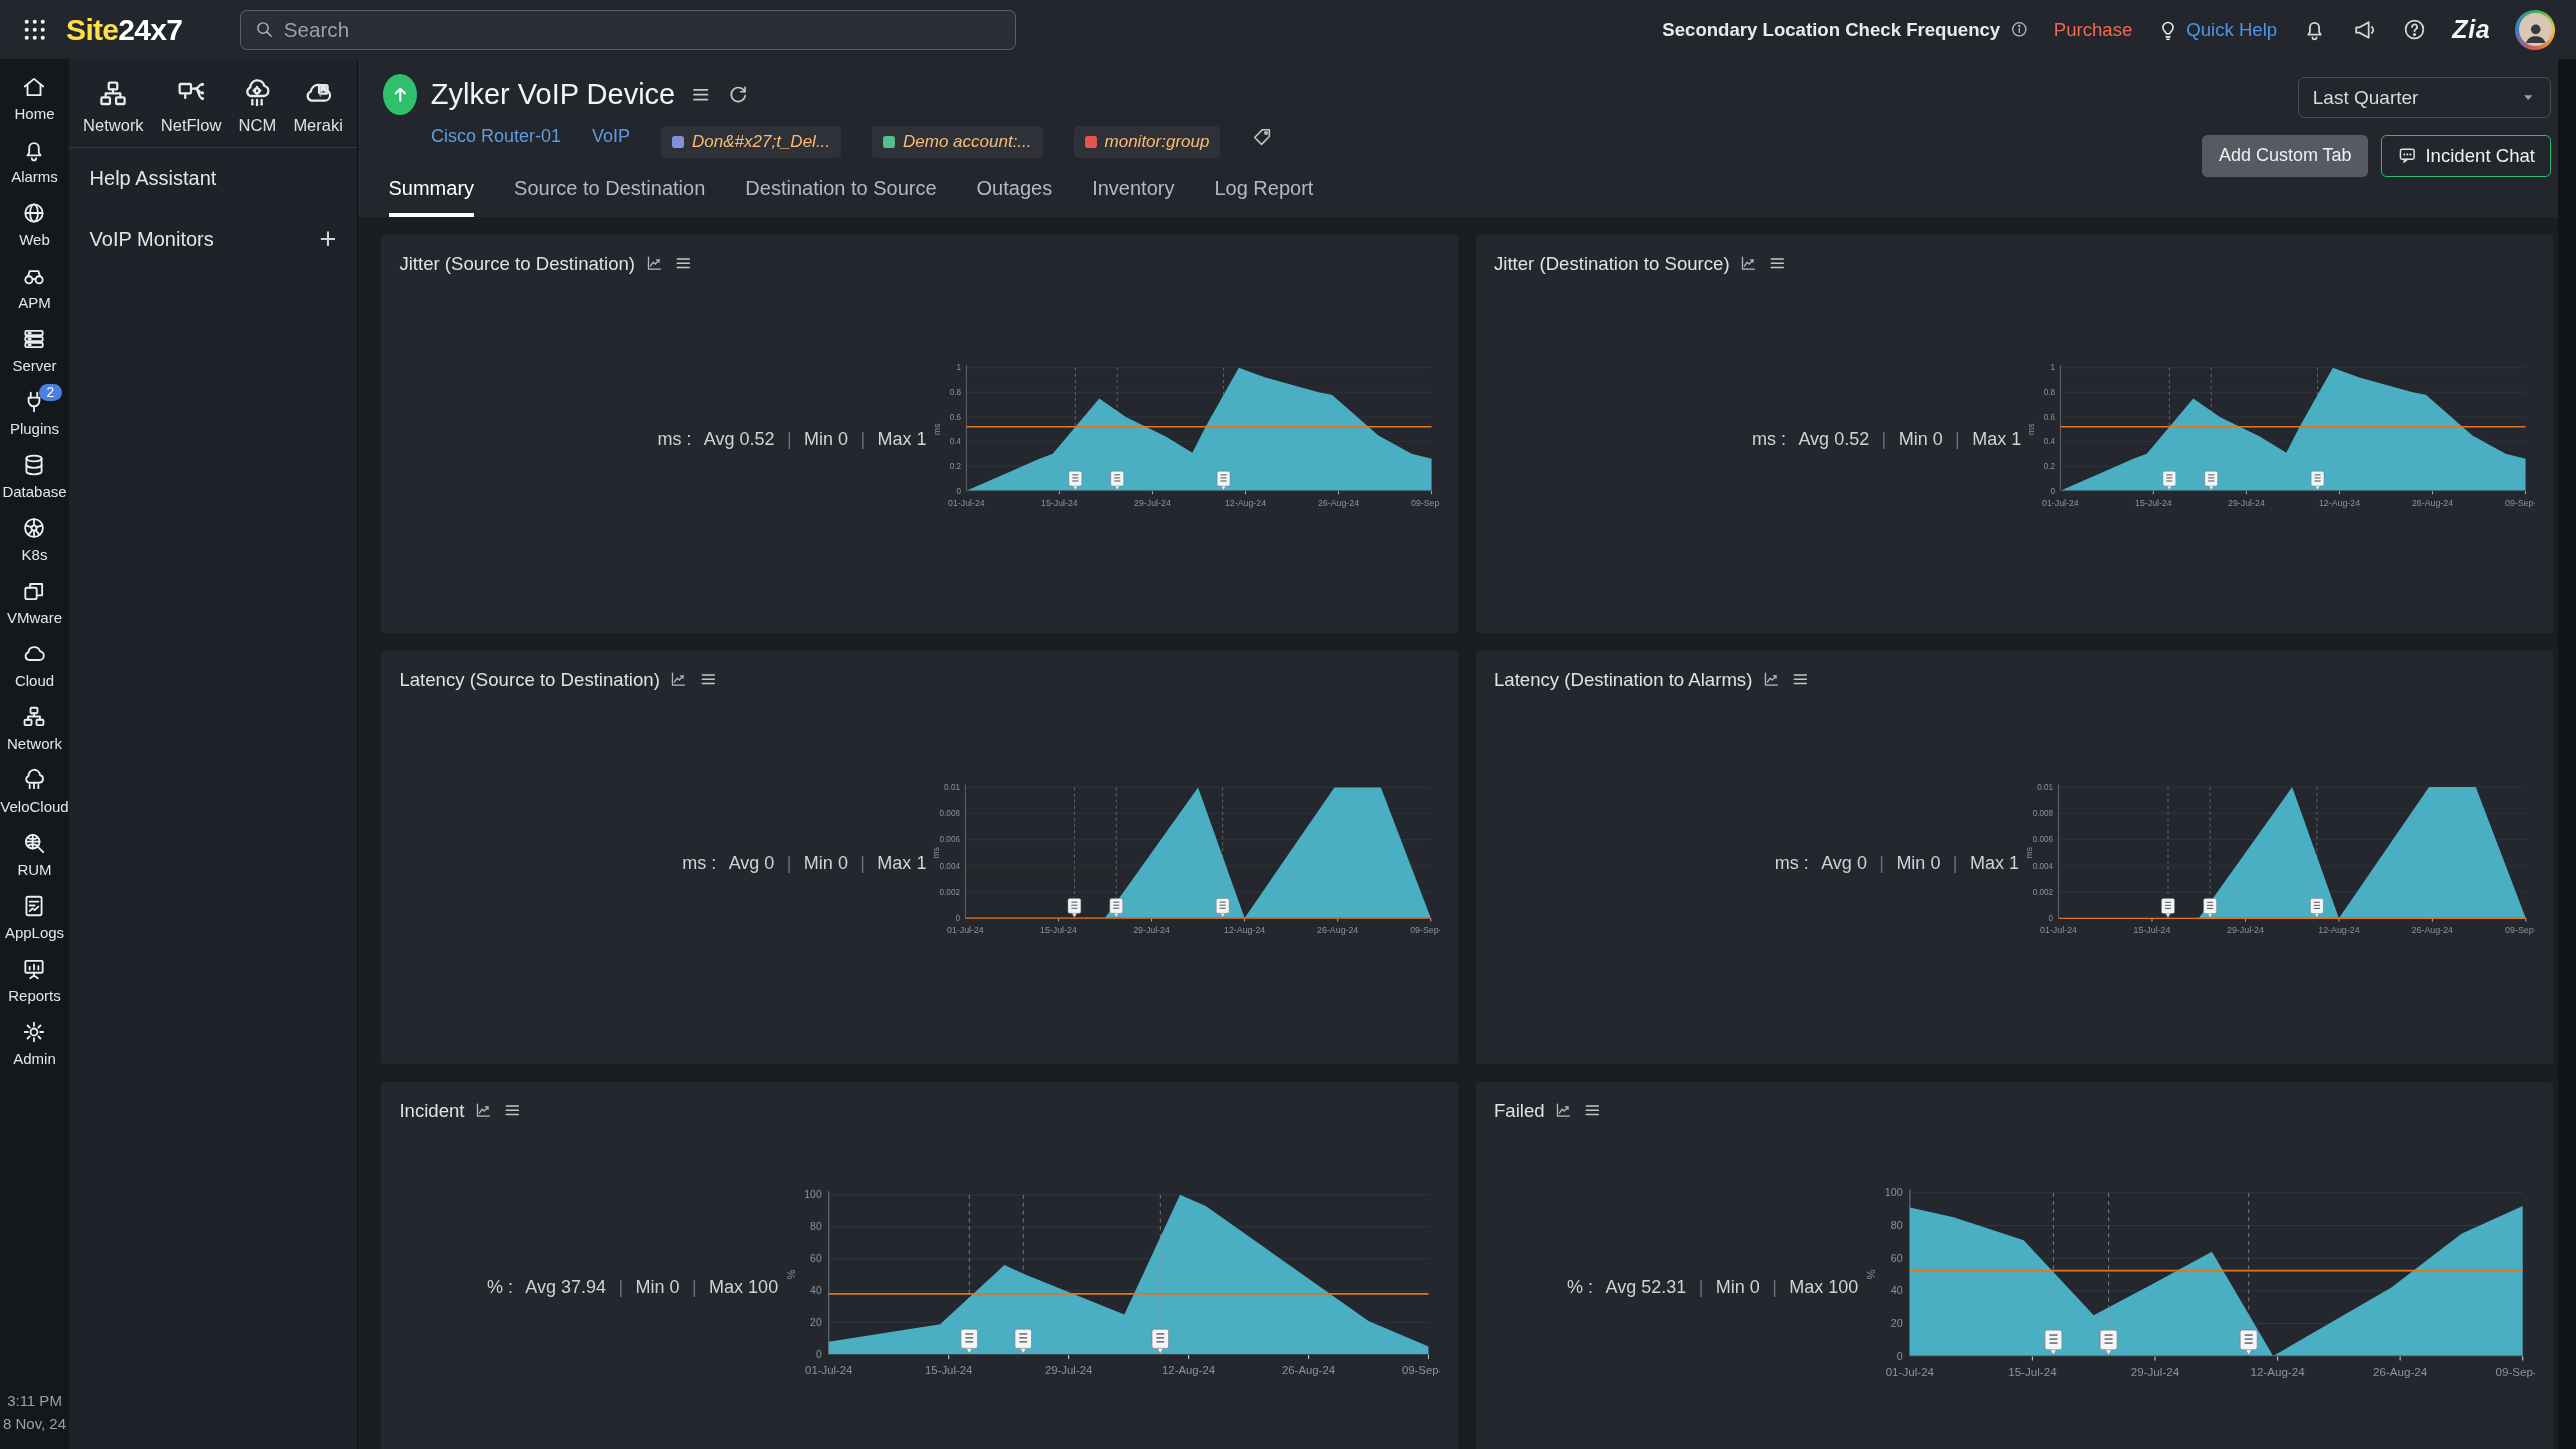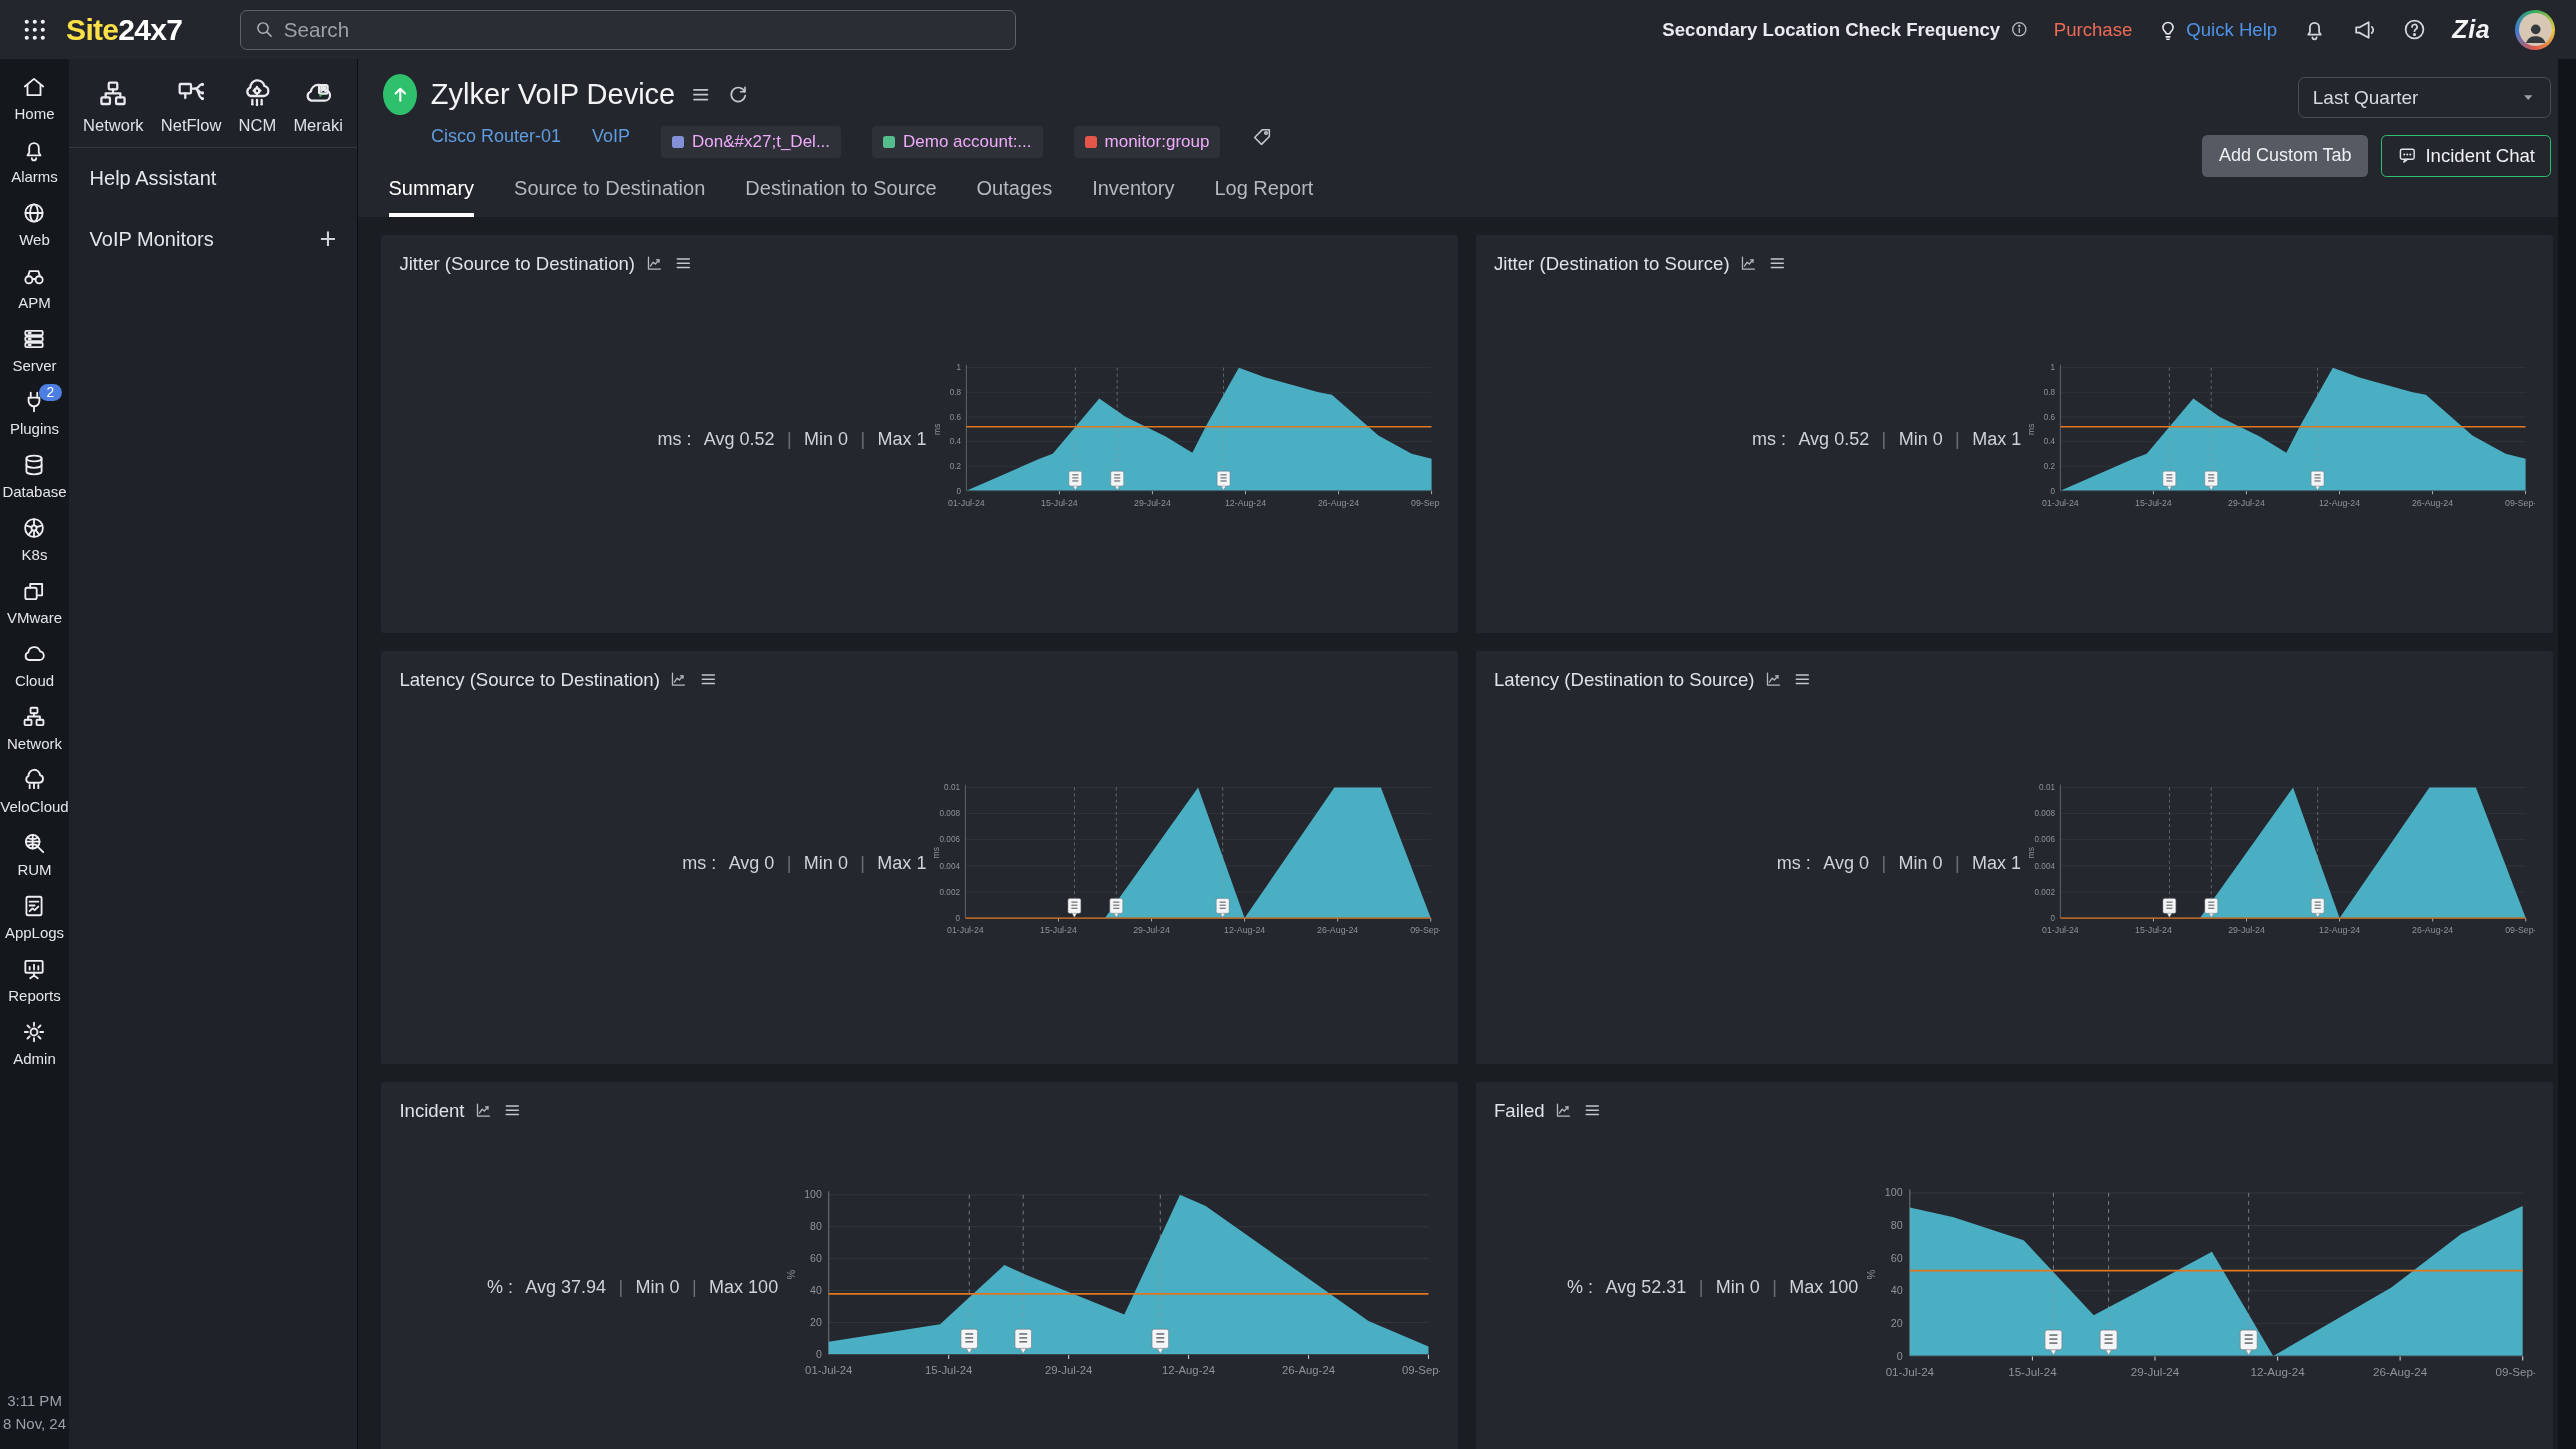--- a/index.html
+++ b/index.html
@@ -53,21 +53,21 @@
   
   .main { flex:1; display:flex; flex-direction:column; min-width:0; position:relative; }
   .page-head { background:#23272d; padding:15px 25px 0 25px; position:relative; }
   .title-row { display:flex; align-items:center; gap:13.8px; }
   .status-pill { width:34px; height:41px; border-radius:50%; background:#2fc06d; display:flex; align-items:center; justify-content:center; color:#fff; flex:none; }
   .status-pill .icon { width:20.6px; height:20.6px; }
   .page-title { font-size:29px; font-weight:500; color:#f2f4f6; }
   .hd-ico { width:23.4px; height:23.4px; color:#c3c7cb; cursor:pointer; }
   .tags-row { display:flex; align-items:flex-start; gap:31px; margin:11px 0 0 48px; }
   .hd-link { font-size:18px; color:#5f9ce0; cursor:pointer; }
-  .tag-chip { background:#2e3238; border-radius:4.1px; padding:6.2px 11px; display:flex; align-items:center; gap:7.6px; font-size:17px; color:#f0abfc; cursor:pointer; }
+  .tag-chip { background:#2e3238; border-radius:4.1px; padding:6.2px 11px; display:flex; align-items:center; gap:7.6px; font-size:17px; color:#fdba74; cursor:pointer;font-style:italic; }
   .tag-chip i { width:12.4px; height:12.4px; border-radius:2.8px; display:block; }
   .tag-outline-icon { width:22px; height:22px; color:#c3c7cb; }
   .tabs-row { display:flex; gap:40px; margin-top:19px; padding-left:5.5px; }
   .tab { font-size:20px; color:#b4b9bf; padding-bottom:12.4px; border-bottom:4.1px solid transparent; cursor:pointer; white-space:nowrap; }
   .tab.active { color:#ffffff; border-bottom-color:#ffffff; }
   .head-right { position:absolute; top:18px; right:25px; display:flex; flex-direction:column; align-items:flex-end; gap:16.5px; }
   .range-select { width:253px; height:41px; border:1.4px solid #4a4f56; border-radius:6.9px; display:flex; align-items:center; justify-content:space-between; padding:0 13.8px; font-size:19px; color:#d6dade; cursor:pointer; }
   .range-select .icon { width:16.5px; height:16.5px; color:#9ba1a8; }
   .btn-row { display:flex; gap:12.4px; }
   .btn-gray { background:#565b63; border:none; border-radius:5.5px; padding:10.3px 16.5px; font-size:18px; color:#eef0f2; font-family:inherit; cursor:pointer; }
@@ -727,21 +727,21 @@
               <path d="M865.967142857143 385 L881.967142857143 385 L873.967142857143 399 Z" fill="#f4f5f6" stroke="#73797f" stroke-width="1.5"></path>
               <rect x="854.967142857143" y="343" width="38" height="44" rx="5" fill="#f4f5f6" stroke="#73797f" stroke-width="1.5"></rect>
               <line x1="864.967142857143" x2="882.967142857143" y1="354" y2="354" stroke="#53585e" stroke-width="3"></line>
               <line x1="864.967142857143" x2="882.967142857143" y1="363" y2="363" stroke="#53585e" stroke-width="3"></line>
               <line x1="864.967142857143" x2="882.967142857143" y1="372" y2="372" stroke="#53585e" stroke-width="3"></line>
             </g>
           </svg>
   </div>
         <div class="card">
     <div class="card-head">
-      <span class="card-title">Latency (Destination to Source)</span>
+      <span class="card-title">Latency (Destination to Alarms)</span>
       <span class="title-icon icon">
               <svg viewBox="0 0 24 24" fill="none" stroke="currentColor" stroke-width="1.7" stroke-linecap="round" stroke-linejoin="round">
                 <path d="M4.5 4v15.5H20"></path>
                 <path d="M7 15.5l3.5-5 2.8 2.4L18 7.5"></path>
                 <path d="M18 7.5h-3.2M18 7.5v3.2"></path>
               </svg>
             </span>
       <span class="menu-icon icon">
               <svg viewBox="0 0 24 24" fill="none" stroke="currentColor" stroke-width="1.7" stroke-linecap="round" stroke-linejoin="round">
                 <path d="M5 7h14M5 12h14M5 17h14"></path>

